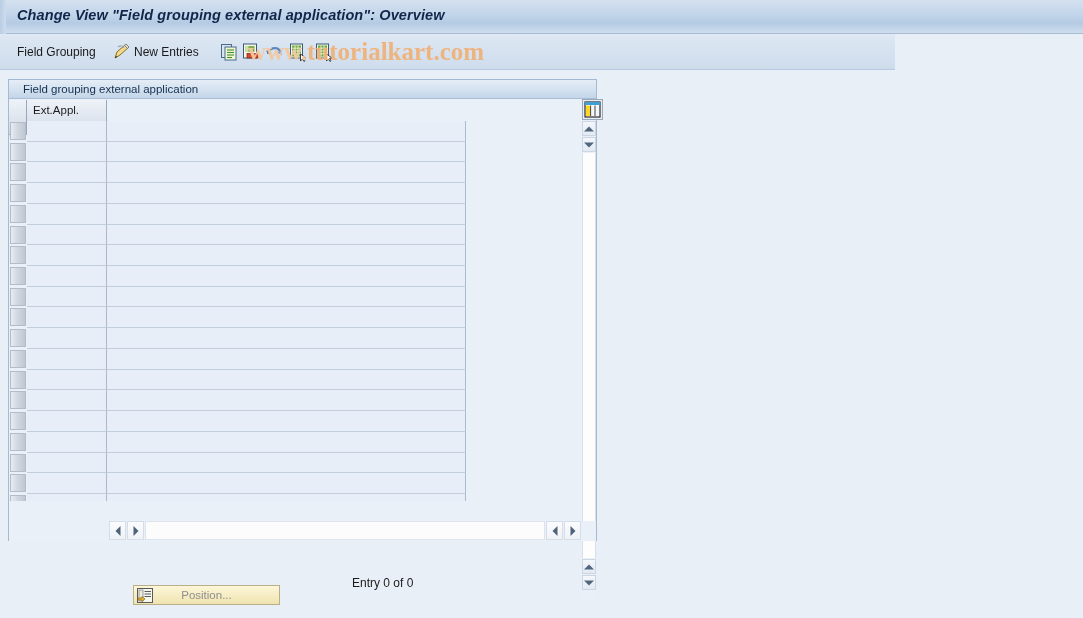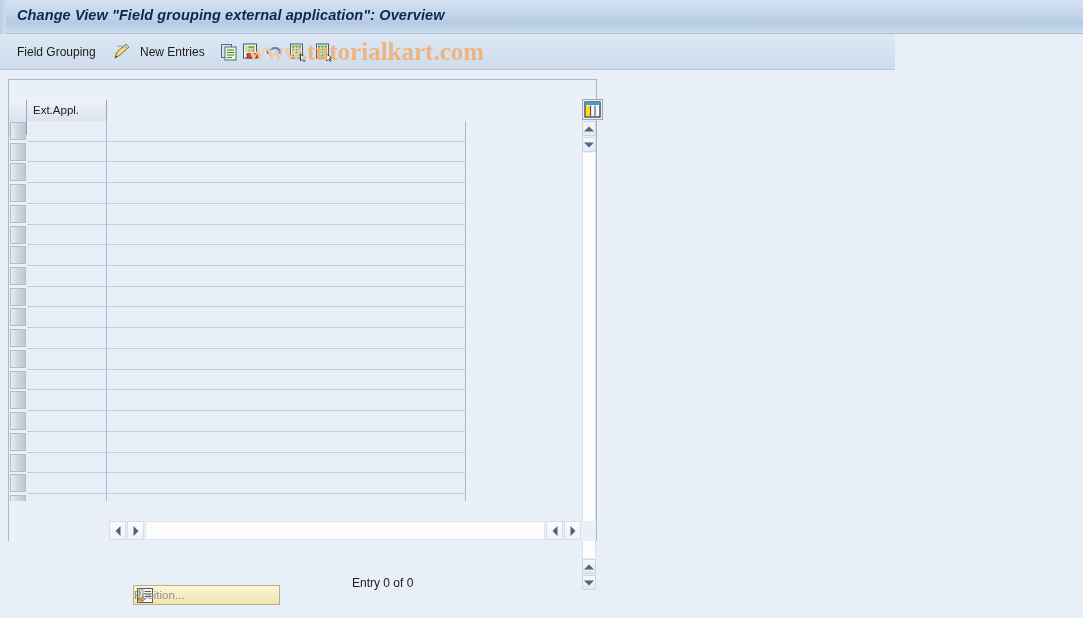--- a/index.html
+++ b/index.html
@@ -48,21 +48,21 @@
   }
   #toolbar .tb-label {
     position: absolute;
     top: 11px;
     font-size: 12px;
     color: #1a1a1a;
     white-space: nowrap;
     cursor: default;
   }
   #lbl-fieldgrouping { left: 17px; }
-  #lbl-newentries { left: 140px; }
+  #lbl-newentries { left: 134px; }
 
   .tb-icon {
     position: absolute;
     top: 8px;
     width: 20px; height: 20px;
     cursor: pointer;
   }
 
   
   #watermark {
@@ -279,21 +279,21 @@
     width: 147px; height: 20px;
     background: linear-gradient(to bottom, #fdf6d8 0%, #f6edc4 50%, #efe3b0 100%);
     border: 1px solid #b9b08a;
     box-sizing: border-box;
     cursor: pointer;
     z-index: 3;
   }
   #position-button .pb-label {
     position: absolute;
     left: 0; right: 0; top: 3px;
-    text-align: left;
+    text-align: center;
     font-size: 11.5px;
     color: #8f8f8f;
     white-space: nowrap;
   }
   #position-icon {
     position: absolute;
     left: 3px; top: 2px;
     width: 16px; height: 15px;
   }
   #entry-count {
@@ -388,20 +388,23 @@
     </svg>
   </div>
 </div>
 
 <div id="watermark">
   <span class="wm-www">www.</span><span>tutorialkart.com</span>
 </div>
 
 <div id="panel">
 
+  <div id="panel-caption">
+    <div class="cap-text">Field grouping external application</div>
+  </div>
 
   <div id="grid-header">
     <div id="hdr-corner" class="hdr-cell"></div>
     <div id="hdr-extappl" class="hdr-cell">Ext.Appl.</div>
     <div id="hdr-filler"></div>
   </div>
 
   <div id="tbl-config-icon">
     <svg width="21" height="21" viewBox="0 0 21 21">
       <rect x="0.5" y="0.5" width="20" height="20" fill="#e9eef5" stroke="#9aa9ba" stroke-width="1"></rect>

